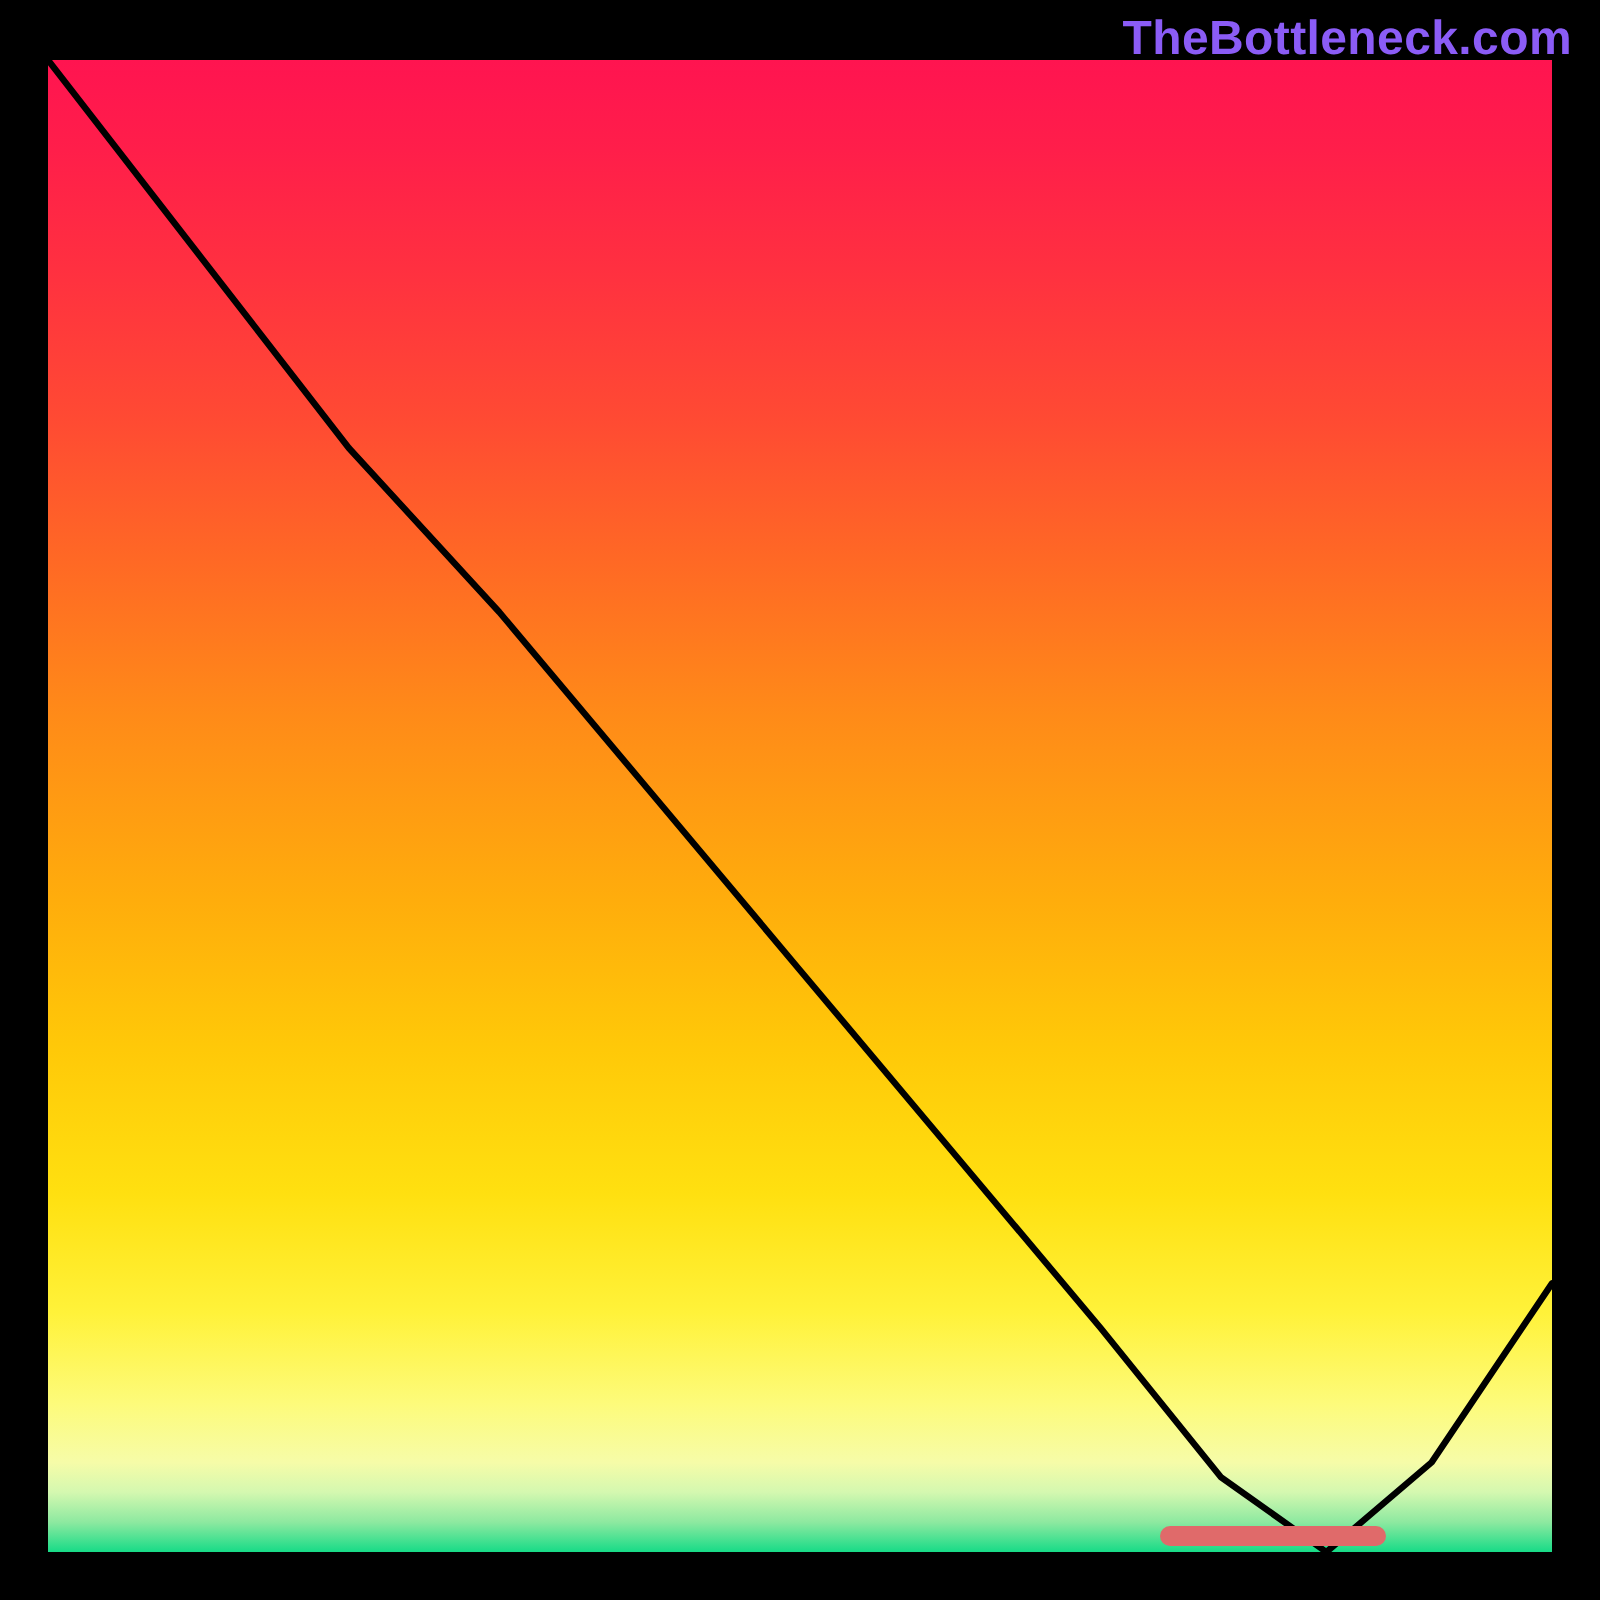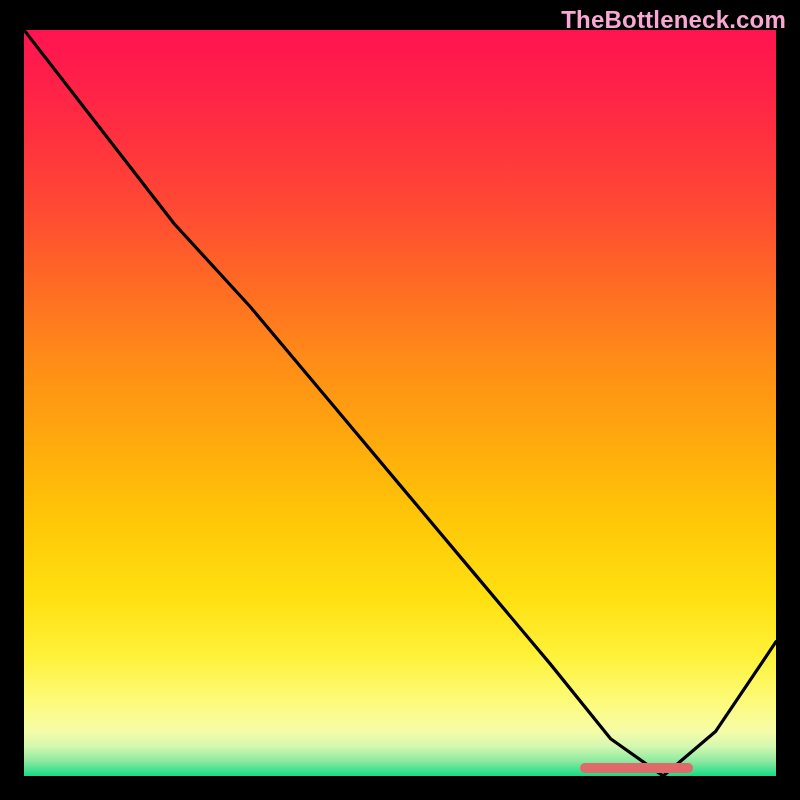--- a/index.html
+++ b/index.html
@@ -7,21 +7,21 @@
   .frame {
     position: relative;
     width: 800px;
     height: 800px;
     background: #000;
   }
   .watermark {
     position: absolute;
     top: 6px;
     right: 14px;
-    color: #f9a8d4;
+    color: #8b5cf6;
     font-family: Arial, Helvetica, sans-serif;
     font-size: 24px;
     font-weight: 600;
     letter-spacing: 0.2px;
   }
   .plot {
     position: absolute;
     left: 24px;
     top: 30px;
     width: 752px;

